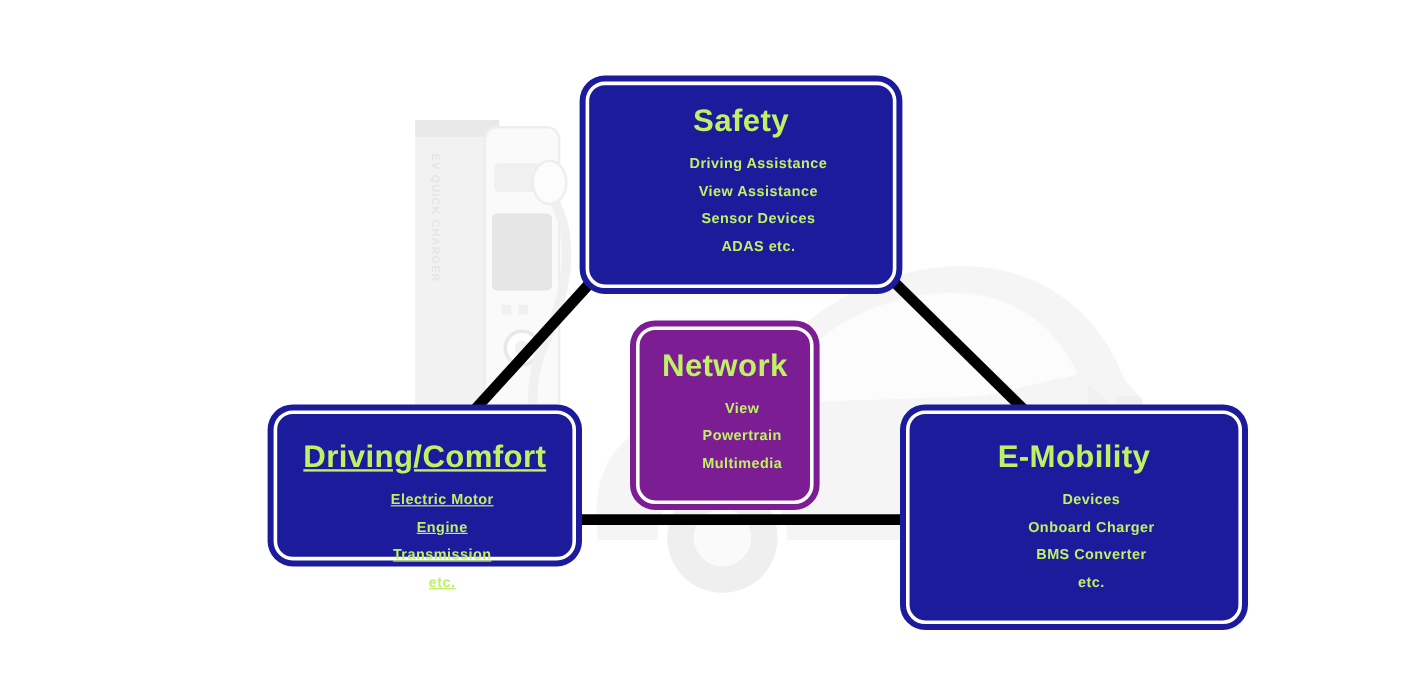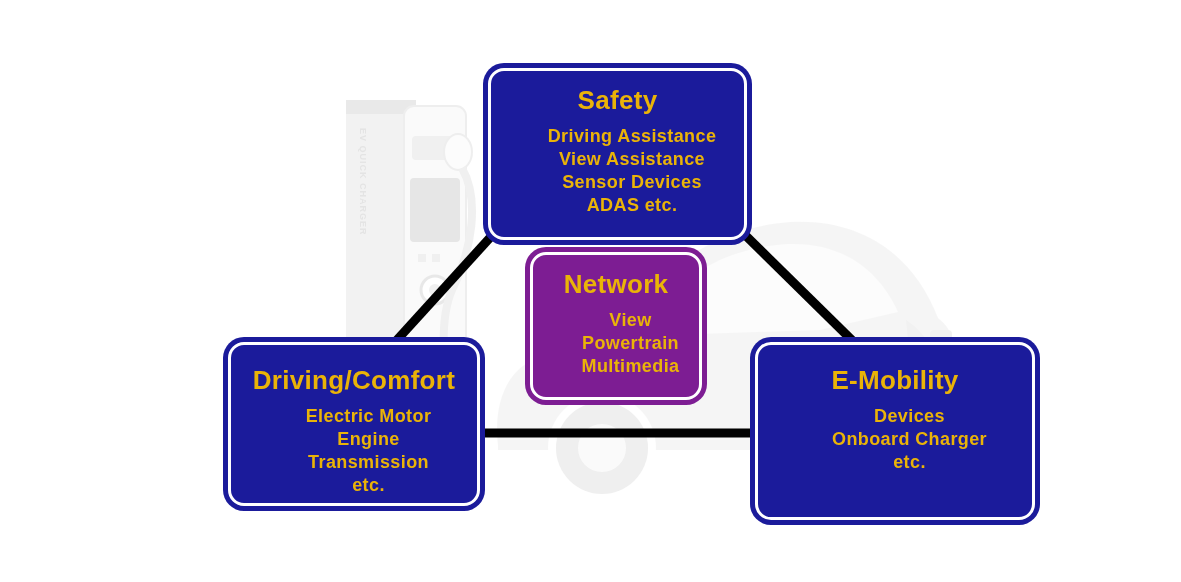--- a/index.html
+++ b/index.html
@@ -42,50 +42,50 @@
     stroke-linecap: butt;
   }
 
   
   .node {
     position: absolute;
     z-index: 2;
     box-sizing: border-box;
     border: 3px solid var(--node-border, #ffffff);
     border-radius: 16px;
-    color: #eab308;
+    color: #bef264;
     text-align: center;
     padding-top: 14px;
   }
   .node.blue {
     background: var(--node-blue, #1b1b9b);
     box-shadow: 0 0 0 5px var(--node-blue, #1b1b9b);
   }
   .node.purple {
     background: var(--node-purple, #7d1d93);
     box-shadow: 0 0 0 5px var(--node-purple, #7d1d93);
   }
   .node-title {
     font-size: 26px;
     font-weight: bold;
     letter-spacing: 0.3px;
     margin-bottom: 9px;
   }
   .node-item {
-    font-size: 18px;
+    font-size: 12px;
     font-weight: bold;
     letter-spacing: 0.4px;
     line-height: 23px;
     white-space: nowrap;
     padding-left: 29px;
   }
 
   #node-safety          { left: 488px; top:  68px; width: 259px; height: 172px; }
-  #node-network         { left: 530px; top: 252px; width: 172px; height: 148px; }
-  #node-driving-comfort { left: 228px; top: 342px; width: 252px; height: 164px; padding-top: 20px; }
+  #node-network         { left: 530px; top: 272px; width: 148px; height: 148px; }
+  #node-driving-comfort { left: 228px; top: 342px; width: 252px; height: 125px; padding-top: 20px; text-decoration: underline; }
   #node-e-mobility      { left: 755px; top: 342px; width: 280px; height: 178px; padding-top: 20px; }
 </style>
 </head>
 <body>
 
 <div class="canvas">
 
   <svg class="bg-art" width="1181" height="582" viewBox="0 0 1181 582">
 
     <g>
@@ -157,17 +157,18 @@
       <div class="node-item">Transmission</div>
       <div class="node-item">etc.</div>
     </div>
   </div>
 
   <div class="node blue" id="node-e-mobility">
     <div class="node-title">E-Mobility</div>
     <div class="node-items">
       <div class="node-item">Devices</div>
       <div class="node-item">Onboard Charger</div>
+      <div class="node-item">BMS Converter</div>
       <div class="node-item">etc.</div>
     </div>
   </div>
 
 </div>
 
 </body></html>

